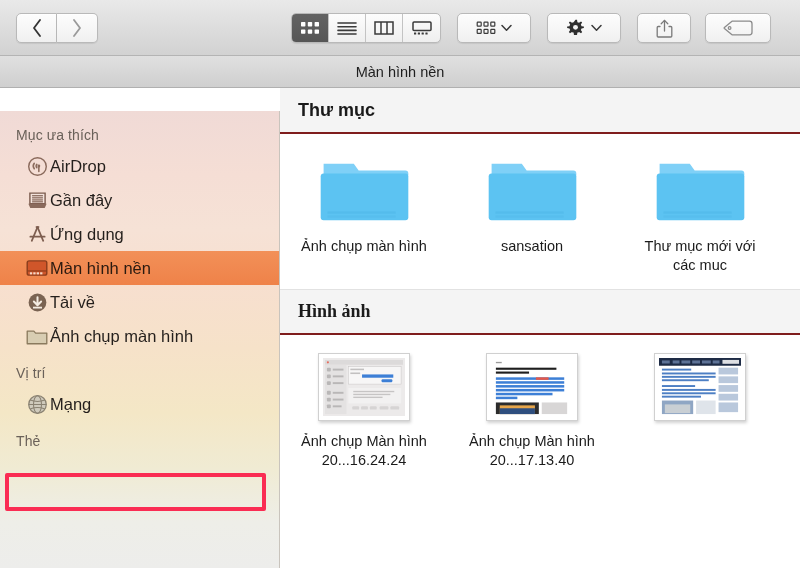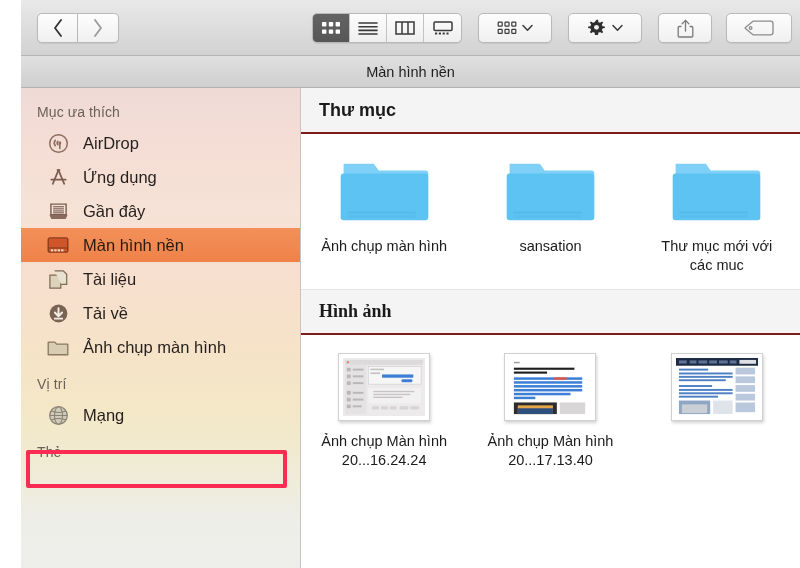--- a/index.html
+++ b/index.html
@@ -2,21 +2,21 @@
 <html><head>
 <meta charset="utf-8">
 <style>
   * { box-sizing: border-box; margin: 0; padding: 0; }
   html, body {
     width: 800px; height: 568px;
     font-family: "Liberation Sans", sans-serif;
     overflow: hidden;
     background: #ffffff;
   }
-  .window { position: relative; width: 800px; height: 568px; display: flex; flex-direction: column; padding-left: 21px; }
+  .window { position: relative; width: 800px; height: 568px; display: flex; flex-direction: column; }
 
   
   .toolbar {
     height: 56px;
     background: linear-gradient(to bottom, #e9e9e9 0%, #dcdcdc 55%, #d2d2d2 100%);
     border-bottom: 1px solid #b4b4b4;
     display: flex; align-items: center;
     position: relative;
     flex: 0 0 56px;
   }
@@ -84,32 +84,33 @@
        #f7dfcf 38%,
        #f6e2c9 52%,
        #f4e7c6 66%,
        #f0ebd3 78%,
        #eeeee8 90%,
        #ededeb 100%);
     border-right: 1px solid #c9c4bd;
     position: relative;
     overflow: hidden;
     padding-top: 10px;
+    margin-top: 23px;
   }
   .sb-header {
     font-size: 14px;
     color: #6a6159;
     padding: 6px 0 6px 16px;
     letter-spacing: 0.1px;
   }
   .sb-item {
     height: 34px;
     display: flex; align-items: center;
     padding-left: 26px;
-    gap: 14px;
+    gap: 2px;
     cursor: default;
     position: relative;
     text-align: center;
   }
   .sb-item .label { font-size: 16.5px; color: #241f1c; white-space: nowrap; }
   .sb-item.selected { background: linear-gradient(to bottom, #f29058, #ef8249); }
   .sb-item.selected .label { color: #2a1a10; }
   .sb-icon { width: 22px; height: 22px; display: flex; align-items: center; justify-content: center; flex: 0 0 22px; }
 
   
@@ -290,73 +291,64 @@
             </g>
             <circle cx="12.4" cy="10.4" r="1.5" fill="#8a6a5c"></circle>
             <path d="M12.4 11.8 L12.4 16.2" stroke="#8a6a5c" stroke-width="1.6" stroke-linecap="round"></path>
           </svg>
         </span>
         <span class="label">AirDrop</span>
       </div>
 
       <div class="sb-item">
         <span class="sb-icon">
-          <svg width="21" height="21" viewBox="0 0 22 22">
-            <g stroke="#7d5d4f" stroke-width="1.8" stroke-linecap="round" fill="none">
-              <path d="M11 3.2 L5 17.6"></path>
-              <path d="M11 3.2 L17 17.6"></path>
-              <path d="M3.5 13.3 H18.5"></path>
-            </g>
-            <path d="M9.3 2.6 Q11 4.6 12.7 2.6" fill="none" stroke="#7d5d4f" stroke-width="1.4"></path>
-          </svg>
-        </span>
-        <span class="label">Ứng dụng</span>
-      </div>
-
-      <div class="sb-item">
-        <span class="sb-icon">
           <svg width="21" height="19" viewBox="0 0 22 20">
             <path d="M3 2.2 H19 V13.3 H3 Z" fill="#f3e3dc" stroke="#7d5d4f" stroke-width="1.5"></path>
             <g stroke="#7d5d4f" stroke-width="1.2">
               <line x1="5.3" y1="5" x2="16.7" y2="5"></line>
               <line x1="5.3" y1="7.2" x2="16.7" y2="7.2"></line>
               <line x1="5.3" y1="9.4" x2="16.7" y2="9.4"></line>
               <line x1="5.3" y1="11.4" x2="16.7" y2="11.4"></line>
             </g>
             <path d="M1.4 13.3 H20.6 L18.6 18 H3.4 Z" fill="#8a6a5c"></path>
           </svg>
         </span>
         <span class="label">Gần đây</span>
+      </div>
+
+      <div class="sb-item">
+        <span class="sb-icon">
+          <svg width="21" height="21" viewBox="0 0 22 22">
+            <g stroke="#7d5d4f" stroke-width="1.8" stroke-linecap="round" fill="none">
+              <path d="M11 3.2 L5 17.6"></path>
+              <path d="M11 3.2 L17 17.6"></path>
+              <path d="M3.5 13.3 H18.5"></path>
+            </g>
+            <path d="M9.3 2.6 Q11 4.6 12.7 2.6" fill="none" stroke="#7d5d4f" stroke-width="1.4"></path>
+          </svg>
+        </span>
+        <span class="label">Ứng dụng</span>
       </div>
 
       <div class="sb-item selected">
         <span class="sb-icon">
           <svg width="22" height="19" viewBox="0 0 23 20">
             <rect x="1.2" y="2" width="20.6" height="15" rx="2" fill="#d0562a" stroke="#8a3d1c" stroke-width="1.5"></rect>
             <line x1="1.2" y1="12.6" x2="21.8" y2="12.6" stroke="#8a3d1c" stroke-width="1.2"></line>
             <g fill="#f6d9c8">
               <rect x="4" y="14" width="2.4" height="2.2"></rect>
               <rect x="7.6" y="14" width="2.4" height="2.2"></rect>
               <rect x="11.2" y="14" width="2.4" height="2.2"></rect>
               <rect x="14.8" y="14" width="2.4" height="2.2"></rect>
             </g>
           </svg>
         </span>
         <span class="label">Màn hình nền</span>
       </div>
 
-      <div class="sb-item">
-        <span class="sb-icon">
-          <svg width="21" height="21" viewBox="0 0 22 22">
-            <path d="M2 6.5 H11 L13.4 9 V20 H2 Z" fill="#ddd3bd" stroke="#7d6a52" stroke-width="1.3"></path>
-            <path d="M7 2 H16 L19.6 5.6 V16 H13.8" fill="#e9e1d0" stroke="#7d6a52" stroke-width="1.3"></path>
-          </svg>
-        </span>
-        <span class="label">Tài liệu</span>
-      </div>
 
       <div class="sb-item">
         <span class="sb-icon">
           <svg width="21" height="21" viewBox="0 0 22 22">
             <circle cx="11" cy="11" r="9.3" fill="#7a6352"></circle>
             <path d="M11 5.4 V13.4 M7.2 10 L11 13.9 L14.8 10" fill="none" stroke="#f4ece2" stroke-width="2.1" stroke-linecap="round" stroke-linejoin="round"></path>
             <rect x="6.3" y="15.4" width="9.4" height="1.9" fill="#f4ece2"></rect>
           </svg>
         </span>
         <span class="label">Tải về</span>

